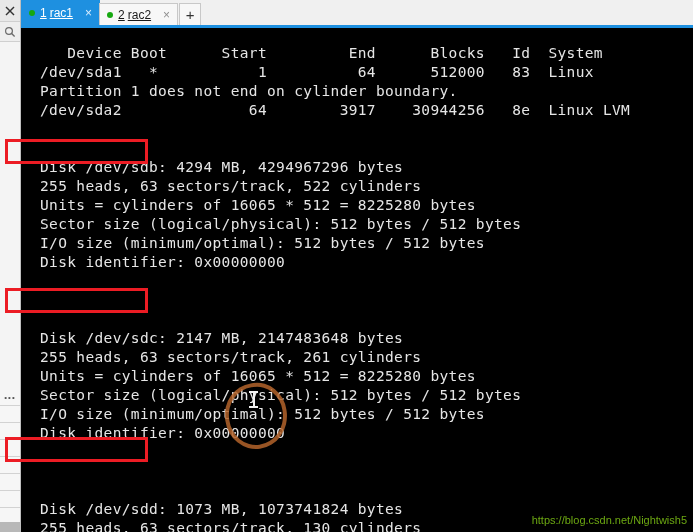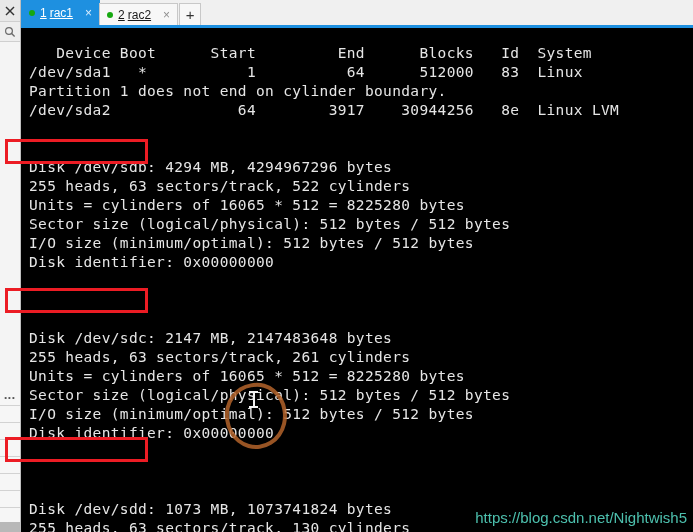--- a/index.html
+++ b/index.html
@@ -171,21 +171,21 @@
     left: 0;
     top: 16px;
     width: 672px;
     color: #e6e6e6;
     font-family: "DejaVu Sans Mono", monospace;
     font-size: 14.5px;
     line-height: 19px;
     white-space: pre;
     letter-spacing: 0.35px;
   }
-  .tline { height: 19px; padding-left: 8px; }
+  .tline { height: 19px; padding-left: 19px; }
   .tline.blank { color: transparent; }
 
   
   .redbox {
     position: absolute;
     border: 3px solid #ec1c24;
     box-sizing: border-box;
     pointer-events: none;
   }
   #circle-anno {
@@ -226,23 +226,23 @@
     width: 2px;
     height: 17px;
     background: #f2f2f2;
     display: block;
   }
 
   #watermark {
     position: absolute;
     right: 6px;
     bottom: 6px;
-    color: #5eead4;
+    color: #84cc16;
     opacity: 0.82;
-    font-size: 15px;
+    font-size: 11px;
     font-family: "Liberation Sans", sans-serif;
     pointer-events: none;
     white-space: nowrap;
   }
 </style>
 </head>
 <body>
 
 <div id="app">
 

